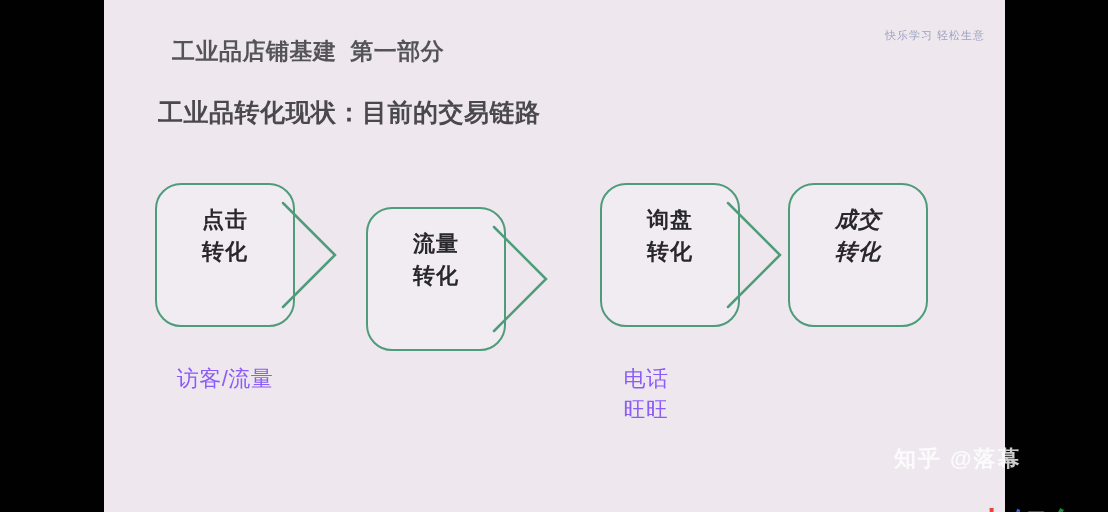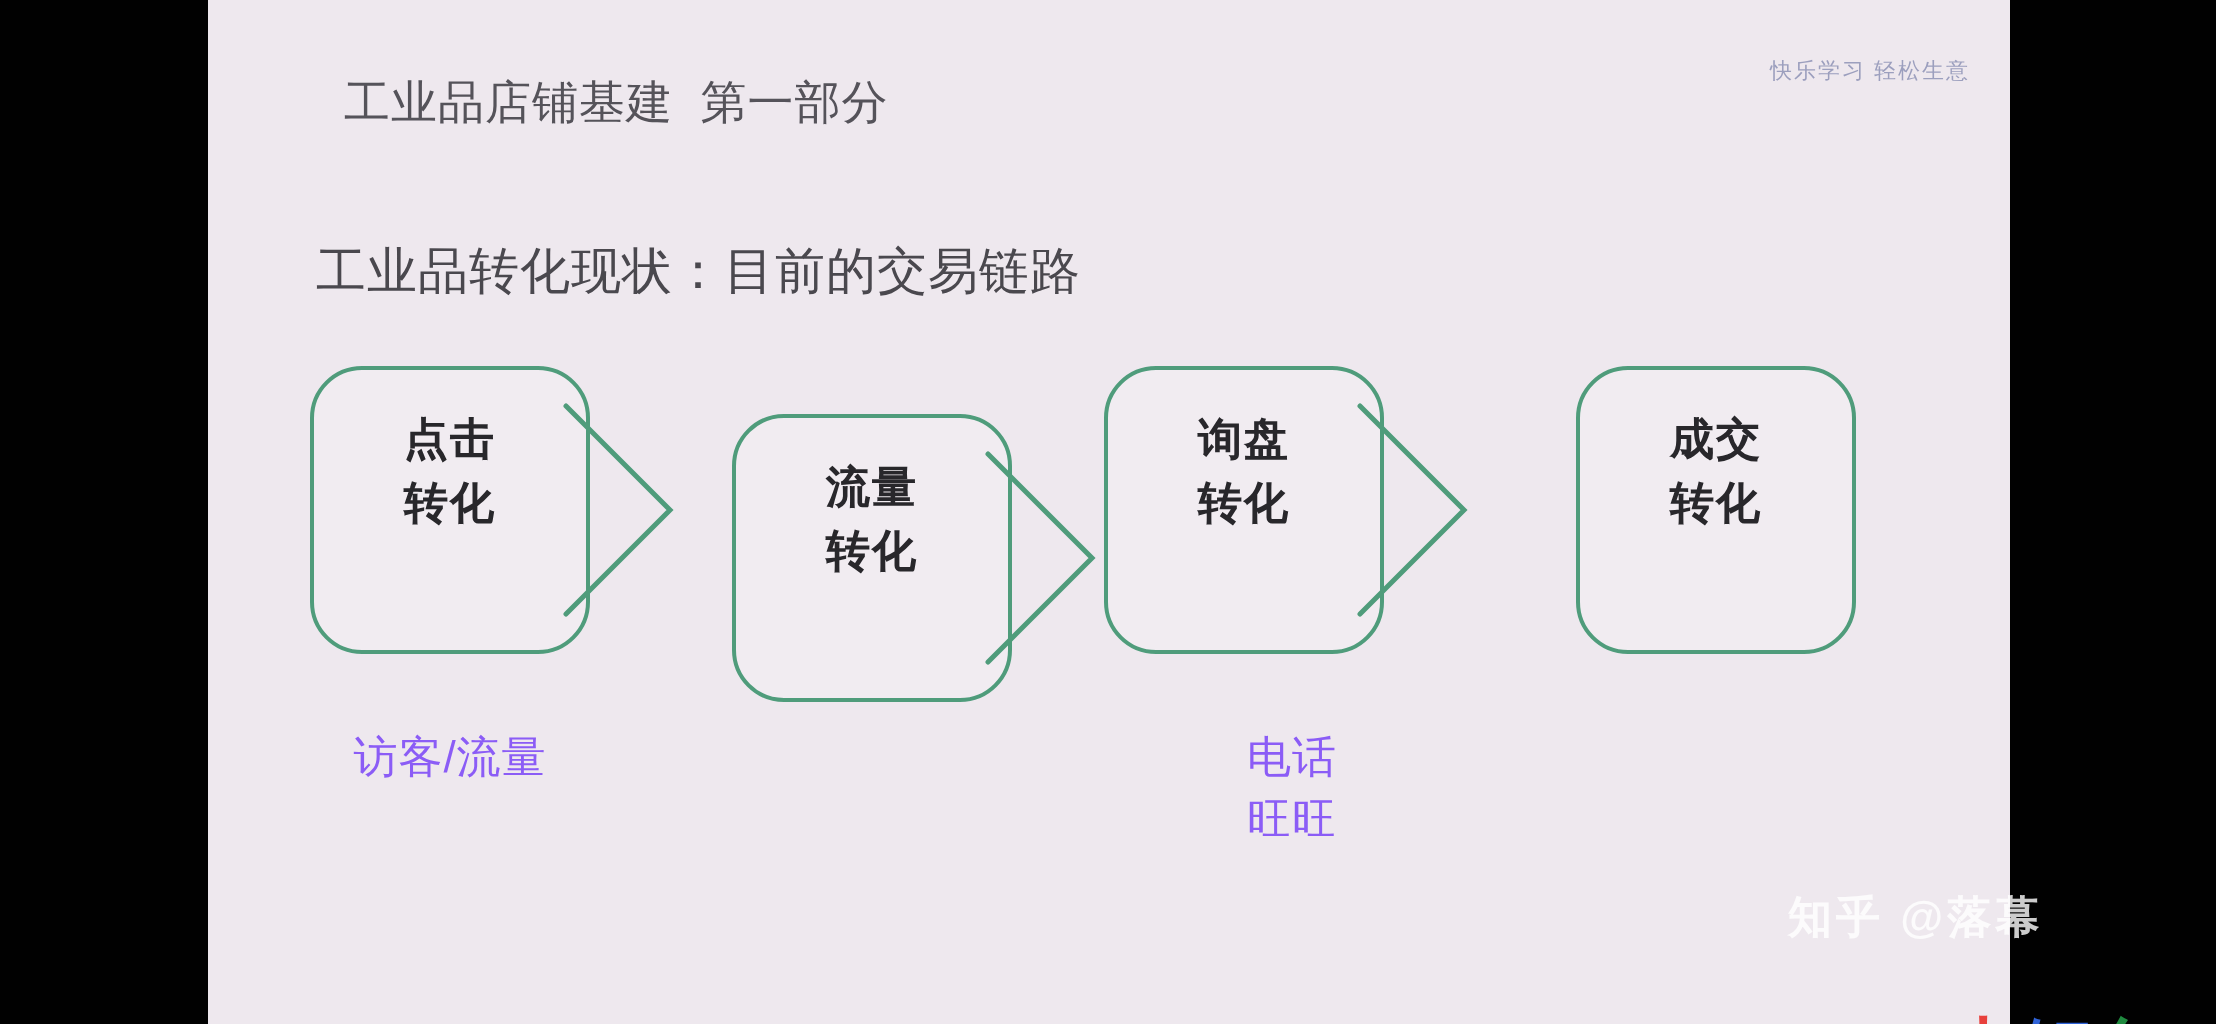--- a/index.html
+++ b/index.html
@@ -39,35 +39,34 @@
     height: 512px;
     background: #eee8ee;
     overflow: hidden;
   }
 
   
   .heading {
     position: absolute;
     color: #4c4a50;
     white-space: pre;
-    font-weight: 400;
+    font-weight: 700;
     letter-spacing: 0.5px;
   }
   #heading-main {
     left: 68px;
     top: 36px;
     font-size: 23px;
     color: #55535a;
   }
   #heading-sub {
     left: 54px;
     top: 96px;
     font-size: 25px;
     color: #4a484e;
-    margin-top: 23px;
   }
 
   
   #topwm {
     position: absolute;
     right: 20px;
     top: 28px;
     font-size: 11px;
     color: #8e93b6;
     letter-spacing: 1px;
@@ -196,32 +195,32 @@
         <div class="boxshape"></div>
         <div class="boxlabel">
           <span>流量</span>
           <span>转化</span>
         </div>
         <svg class="arrow" viewBox="0 0 58 110">
           <polyline points="3,3 55,55 3,107" fill="none" stroke="#4f9c7b" stroke-width="2.5" stroke-linecap="round" stroke-linejoin="miter"></polyline>
         </svg>
       </div>
 
-      <div class="step" style="left:448px;padding-left:20px;">
+      <div class="step" style="left:496px;padding-left:20px;">
         <div class="boxshape"></div>
         <div class="boxlabel">
           <span>询盘</span>
           <span>转化</span>
         </div>
         <svg class="arrow" viewBox="0 0 58 110">
           <polyline points="3,3 55,55 3,107" fill="none" stroke="#4f9c7b" stroke-width="2.5" stroke-linecap="round" stroke-linejoin="miter"></polyline>
         </svg>
       </div>
 
-      <div class="step no-arrow" style="left:684px;">
+      <div class="step no-arrow" style="left:684px;font-style:italic;">
         <div class="boxshape"></div>
         <div class="boxlabel">
           <span>成交</span>
           <span>转化</span>
         </div>
 
       </div>
     </div>
 
     <div class="caption" style="left:6px;">访客/流量</div>

